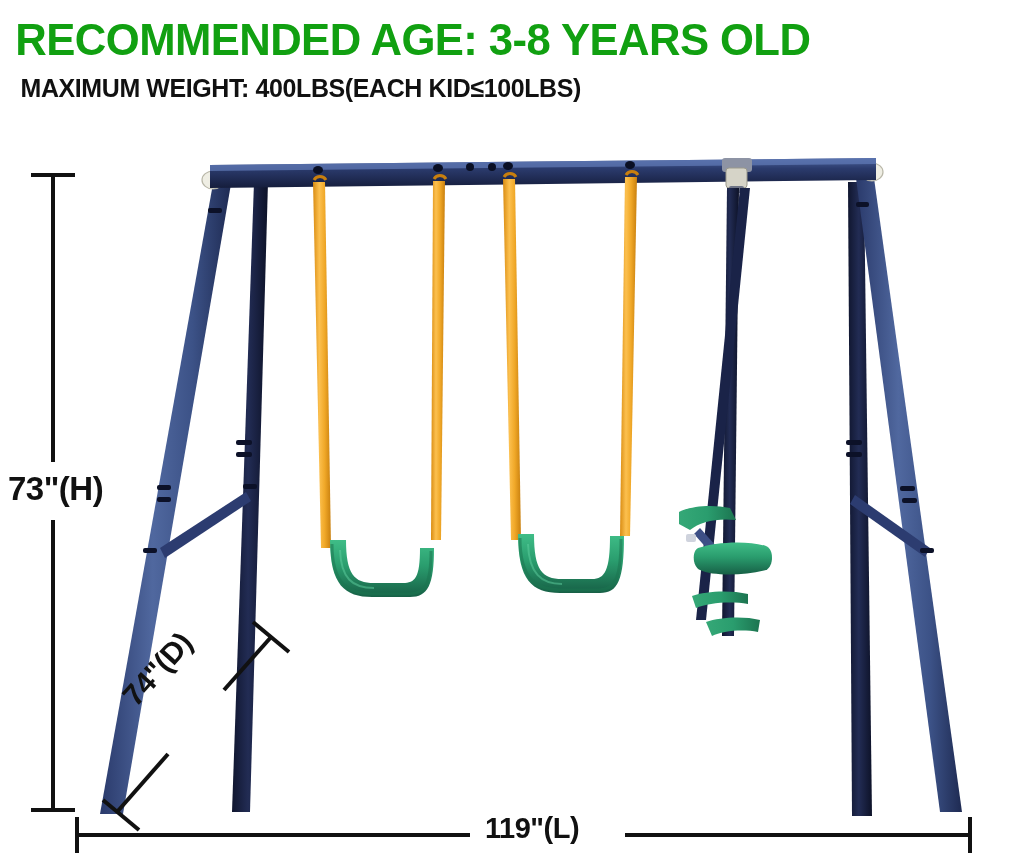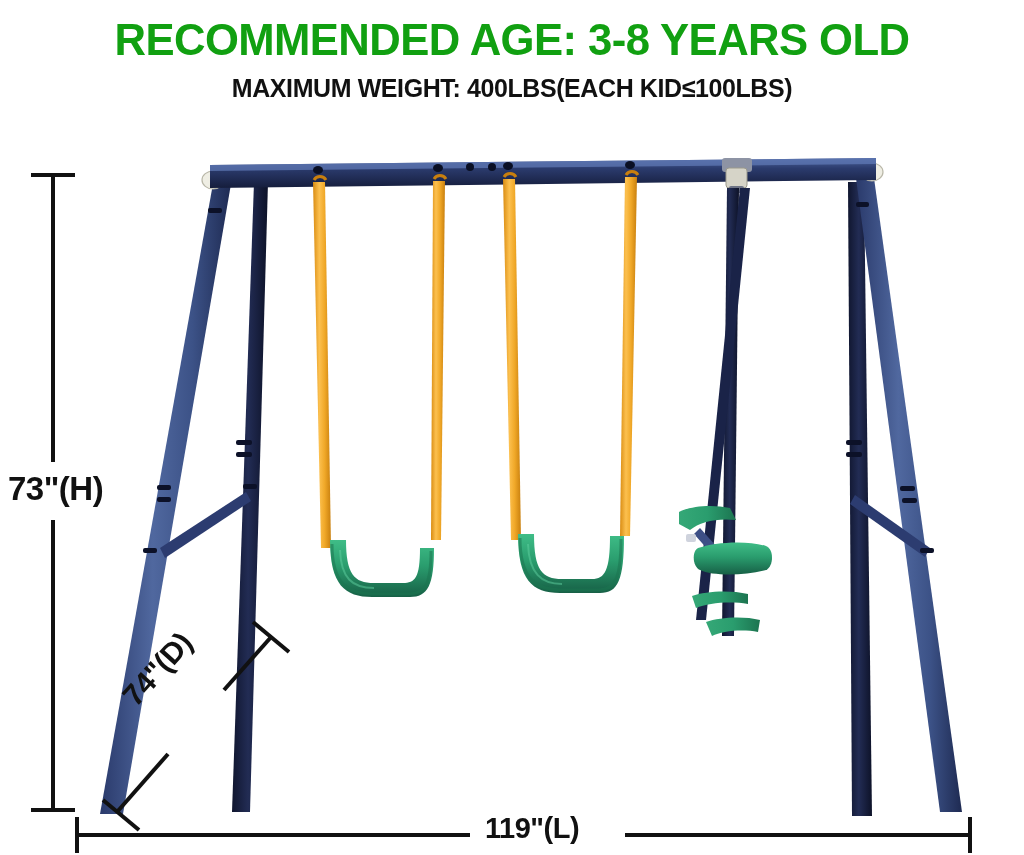--- a/index.html
+++ b/index.html
@@ -21,21 +21,21 @@
     height: 855px;
     background: #ffffff;
   }
 
   
   .heading-block {
     position: absolute;
     top: 0;
     left: 0;
     width: 1024px;
-    text-align: center;
+    text-align: left;
     z-index: 30;
   }
   .headline {
     margin: 0;
     padding-top: 16px;
     font-size: 45px;
     line-height: 1.06;
     font-weight: bold;
     letter-spacing: -0.6px;
     color: #11a011;

